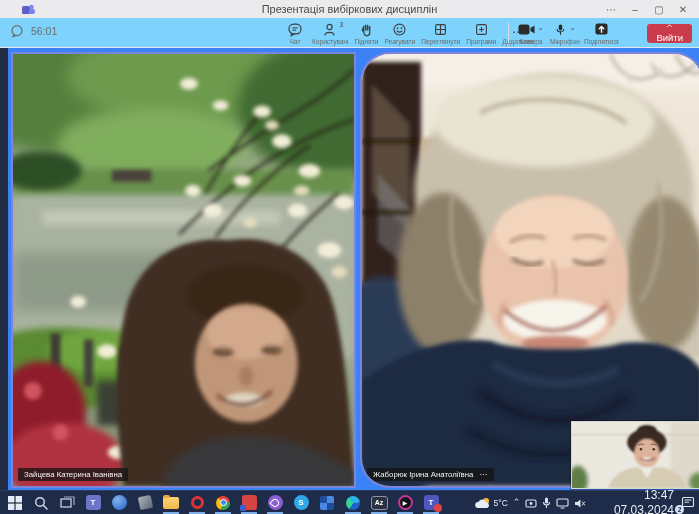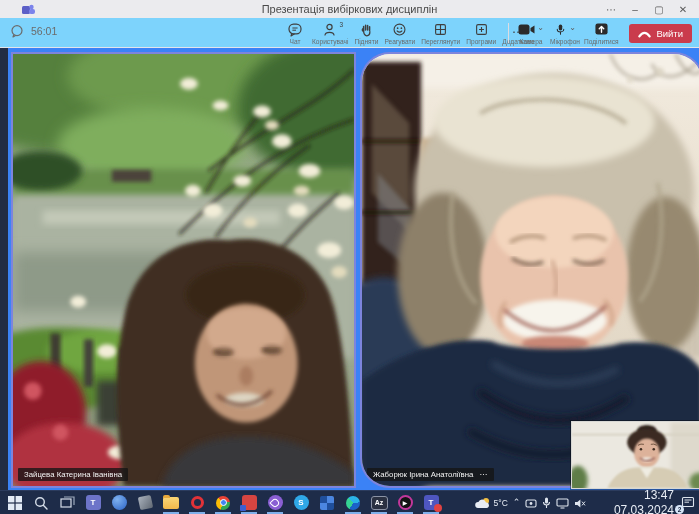--- a/index.html
+++ b/index.html
@@ -30,21 +30,21 @@
   .badge3 { position:absolute; top:-1px; right:-6px; font-size:6.5px; color:#3f3f3f; }
   .moreglyph { font-size:12px; color:#3f3f3f; line-height:10px; letter-spacing:1px; }
   .vsep { position:absolute; left:508px; top:5px; width:1px; height:20px; background:#dcdce2; }
   .devbtns { position:absolute; left:514px; top:1px; height:28px; display:flex; }
   .dbtn { display:flex; flex-direction:column; align-items:center; padding:0 2px; min-width:34px; cursor:pointer; justify-content:center;}
   .dbtn .row { display:flex; align-items:center; gap:2px; height:15px; }
   .chev { font-size:8px; color:#5c5c5c; margin-top:-3px; }
   .dbtn .lbl { font-size:6.6px; color:#6a6a6a; margin-top:1px; white-space:nowrap; }
   .leave { position:absolute; right:7px; top:6px; height:19px; padding:0 9px;
     background:#ca3b4c; border:none; border-radius:3px; color:#fff; font-size:9.5px;
-    display:flex; align-items:center; gap:5px; cursor:pointer; font-family:inherit; }
+    display:flex; align-items:center; gap:5px; cursor:pointer; font-family:inherit;flex-direction:column; }
 
   
   .stage { position:absolute; top:48px; left:8px; width:699px; height:442px; background:#3b82f6; }
   .tile { position:absolute; top:4px; height:436px; border:2px solid #7d84dc;
     box-shadow: inset 0 0 0 1px rgba(255,255,255,.55); overflow:hidden; cursor:pointer; }
   .tile-left  { left:3px;  width:345px; }
   .tile-right { left:352px; width:344px;border-radius:30px; }
   .tile svg { display:block; width:100%; height:100%; }
   .namechip { position:absolute; left:5px; bottom:5px; background:rgba(20,20,20,.78);
     color:#f2f2f2; font-size:7.8px; padding:2px 6px; border-radius:1px; display:flex;

